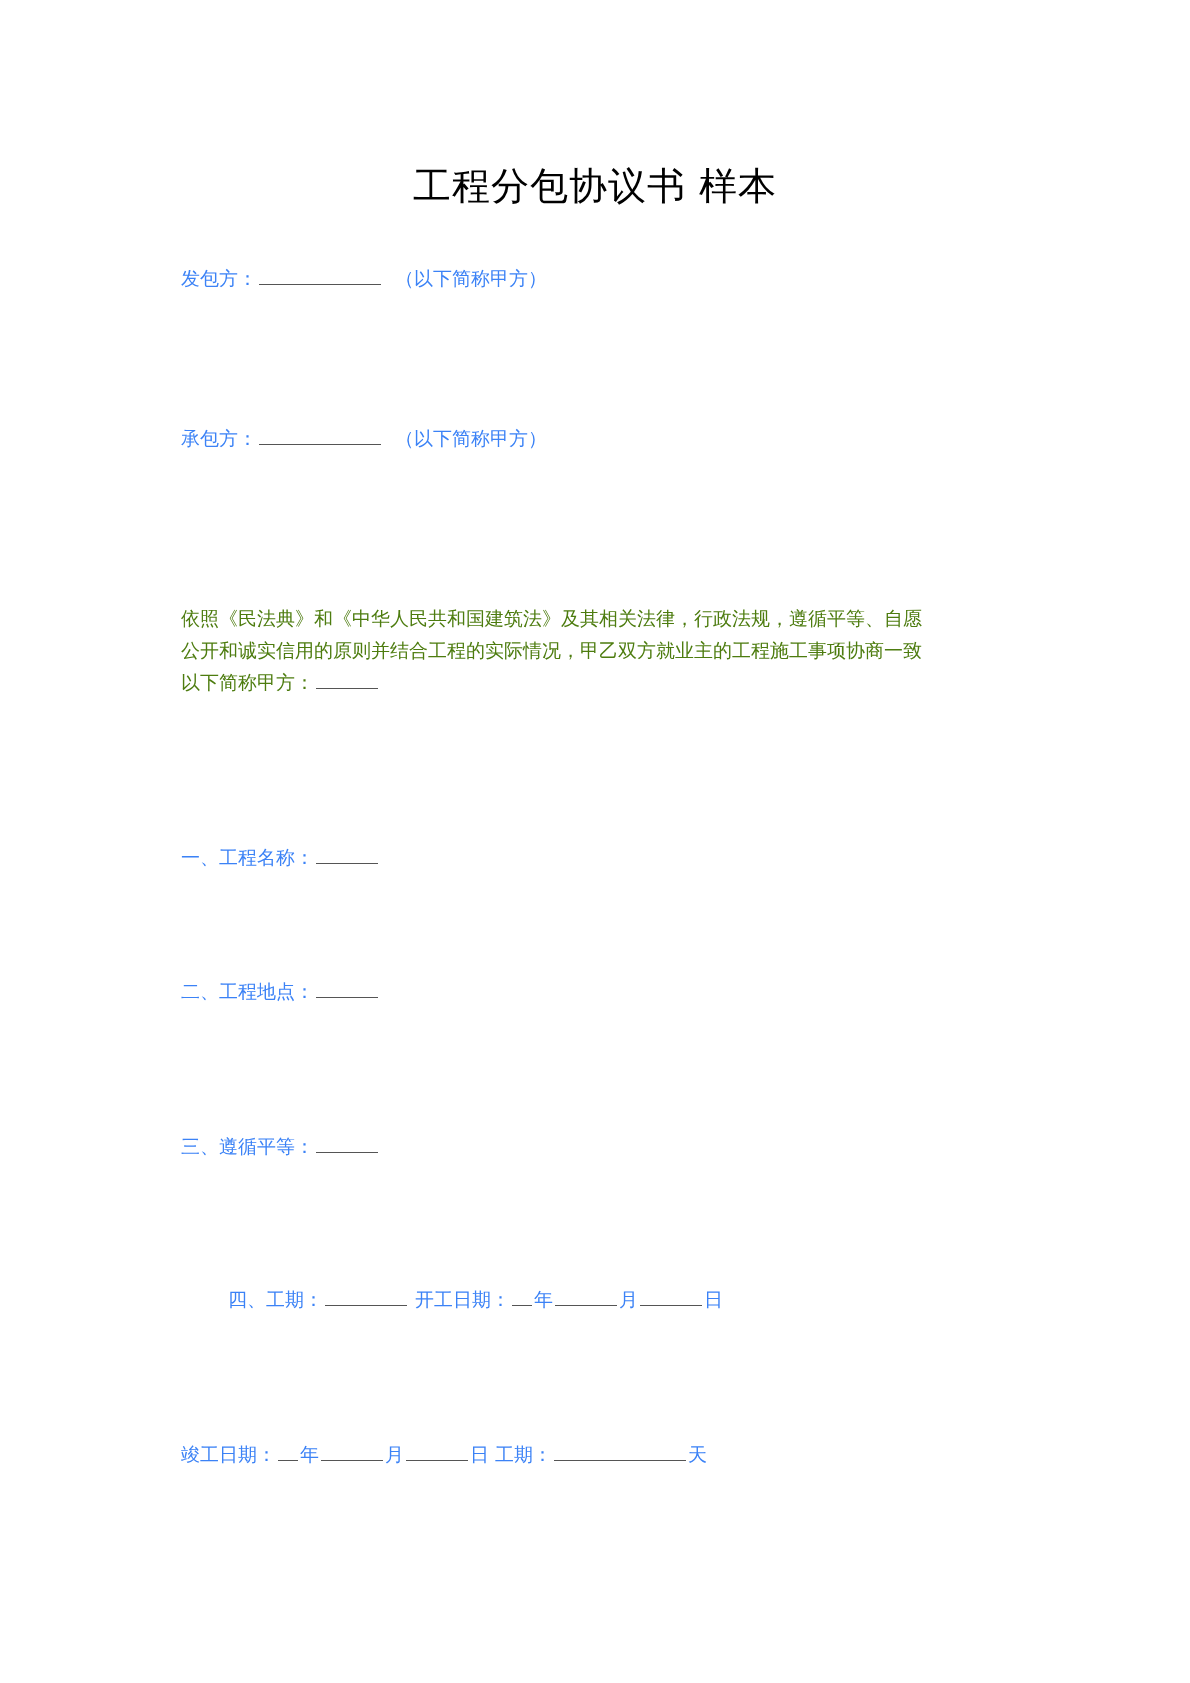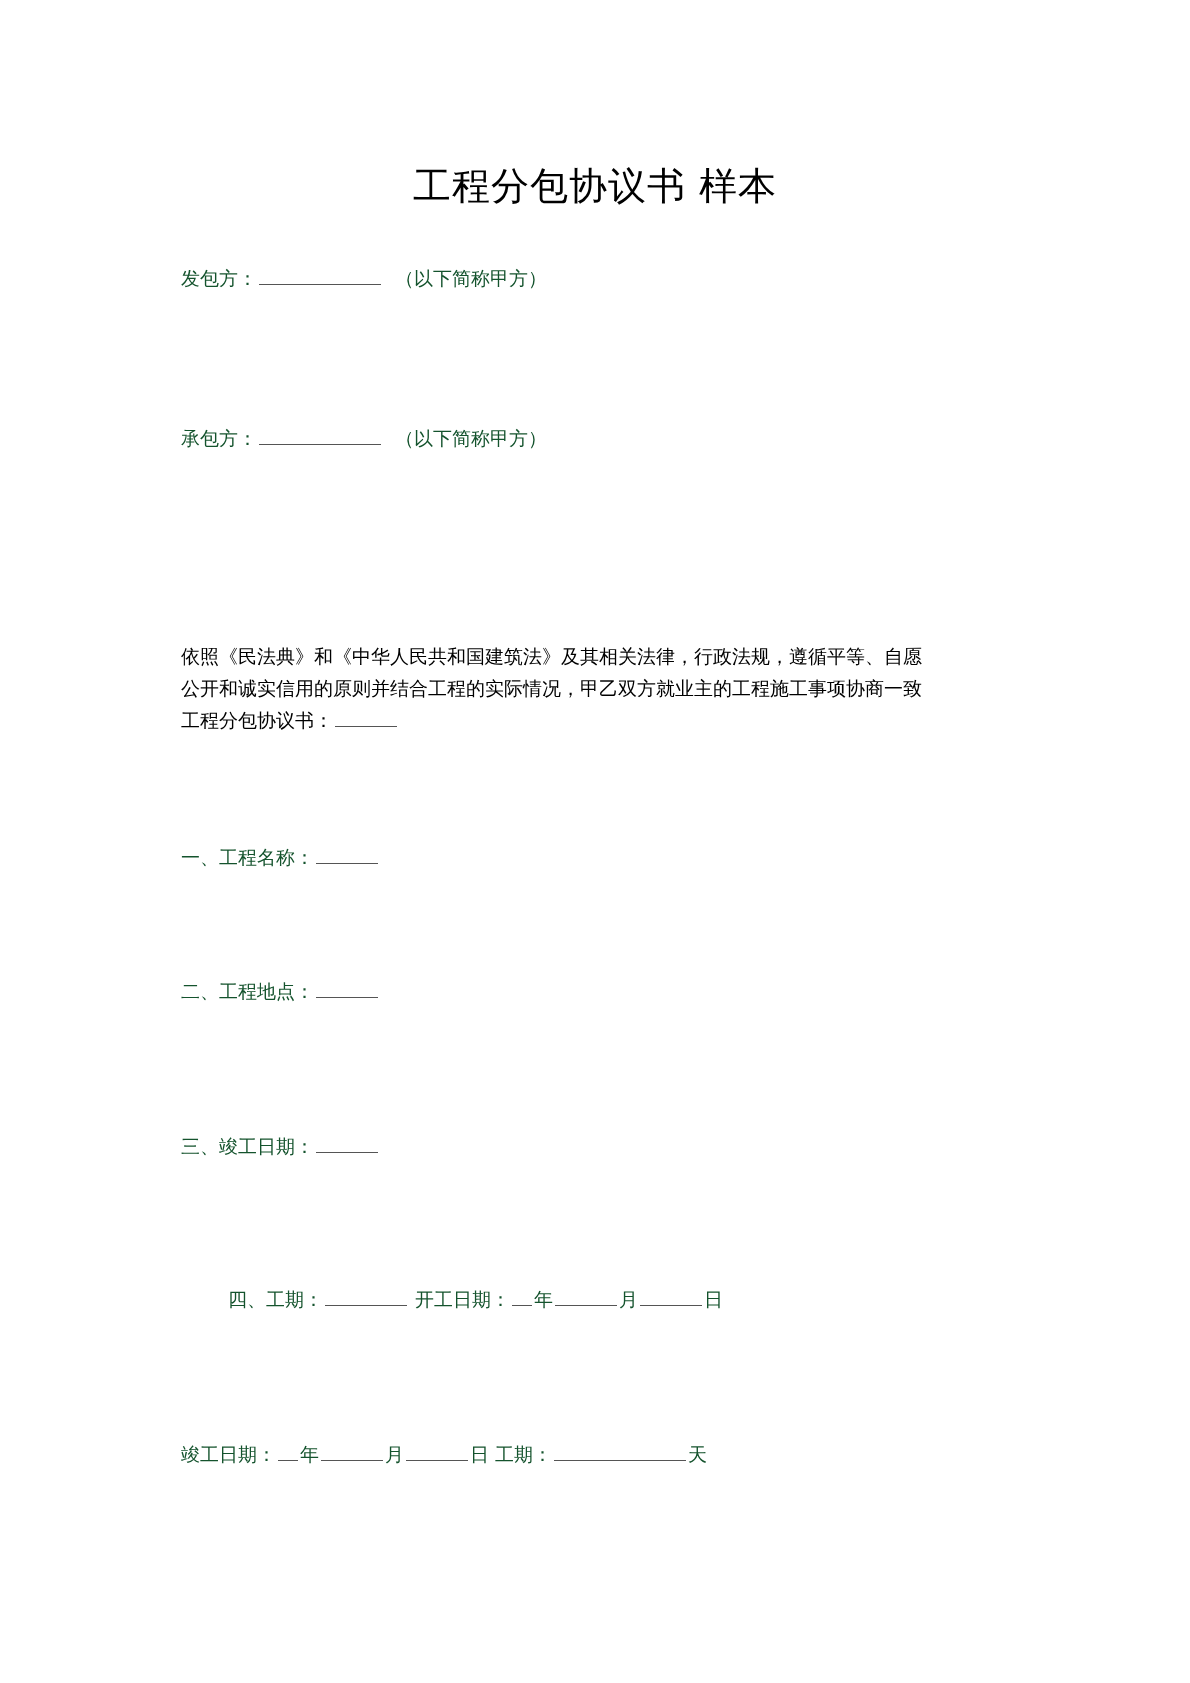--- a/index.html
+++ b/index.html
@@ -32,30 +32,29 @@
       line-height: 48px;
       color: #000000;
       letter-spacing: 1px;
     }
     .line {
       position: absolute;
       left: 181px;
       font-size: 19px;
       line-height: 32px;
       white-space: nowrap;
-      color: #14532d;
+      color: #3b82f6;
     }
     .para {
       position: absolute;
       left: 181px;
       width: 840px;
       font-size: 19px;
       line-height: 32px;
-      color: #000000;
-      margin-top: 38px;
+      color: #4d7c0f;
     }
     .para span.l { display: block; white-space: nowrap; }
     .blank {
       display: inline-block;
       border-bottom: 1px solid #555;
       height: 18px;
       vertical-align: baseline;
       margin: 0 2px;
     }
   </style>
@@ -70,33 +69,33 @@
     <span>发包方：</span><span class="blank" style="width:122px;"></span>&nbsp;&nbsp;<span>（以下简称甲方）</span>
   </div>
 
   <div class="line" style="top:422px;">
     <span>承包方：</span><span class="blank" style="width:122px;"></span>&nbsp;&nbsp;<span>（以下简称甲方）</span>
   </div>
 
   <div class="para" style="top:602px;">
     <span class="l">依照《民法典》和《中华人民共和国建筑法》及其相关法律，行政法规，遵循平等、自愿</span>
     <span class="l">公开和诚实信用的原则并结合工程的实际情况，甲乙双方就业主的工程施工事项协商一致</span>
-    <span class="l"><span>工程分包协议书：</span><span class="blank" style="width:62px;"></span></span>
+    <span class="l"><span>以下简称甲方：</span><span class="blank" style="width:62px;"></span></span>
   </div>
 
   <div class="line" style="top:820px;margin-top:21px;">
     <span>一、工程名称：</span><span class="blank" style="width:62px;"></span>
   </div>
 
   <div class="line" style="top:975px;">
     <span>二、工程地点：</span><span class="blank" style="width:62px;"></span>
   </div>
 
   <div class="line" style="top:1130px;">
-    <span>三、竣工日期：</span><span class="blank" style="width:62px;"></span>
+    <span>三、遵循平等：</span><span class="blank" style="width:62px;"></span>
   </div>
 
   <div class="line" style="top:1283px;margin-left:47px;">
     <span>四、工期：</span><span class="blank" style="width:82px;"></span>&nbsp;<span>开工日期：</span><span class="blank" style="width:20px;"></span><span>年</span><span class="blank" style="width:62px;"></span><span>月</span><span class="blank" style="width:62px;"></span><span>日</span>
   </div>
 
   <div class="line" style="top:1438px;">
     <span>竣工日期：</span><span class="blank" style="width:20px;"></span><span>年</span><span class="blank" style="width:62px;"></span><span>月</span><span class="blank" style="width:62px;"></span><span>日</span>&nbsp;<span>工期：</span><span class="blank" style="width:132px;"></span><span>天</span>
   </div>
 

